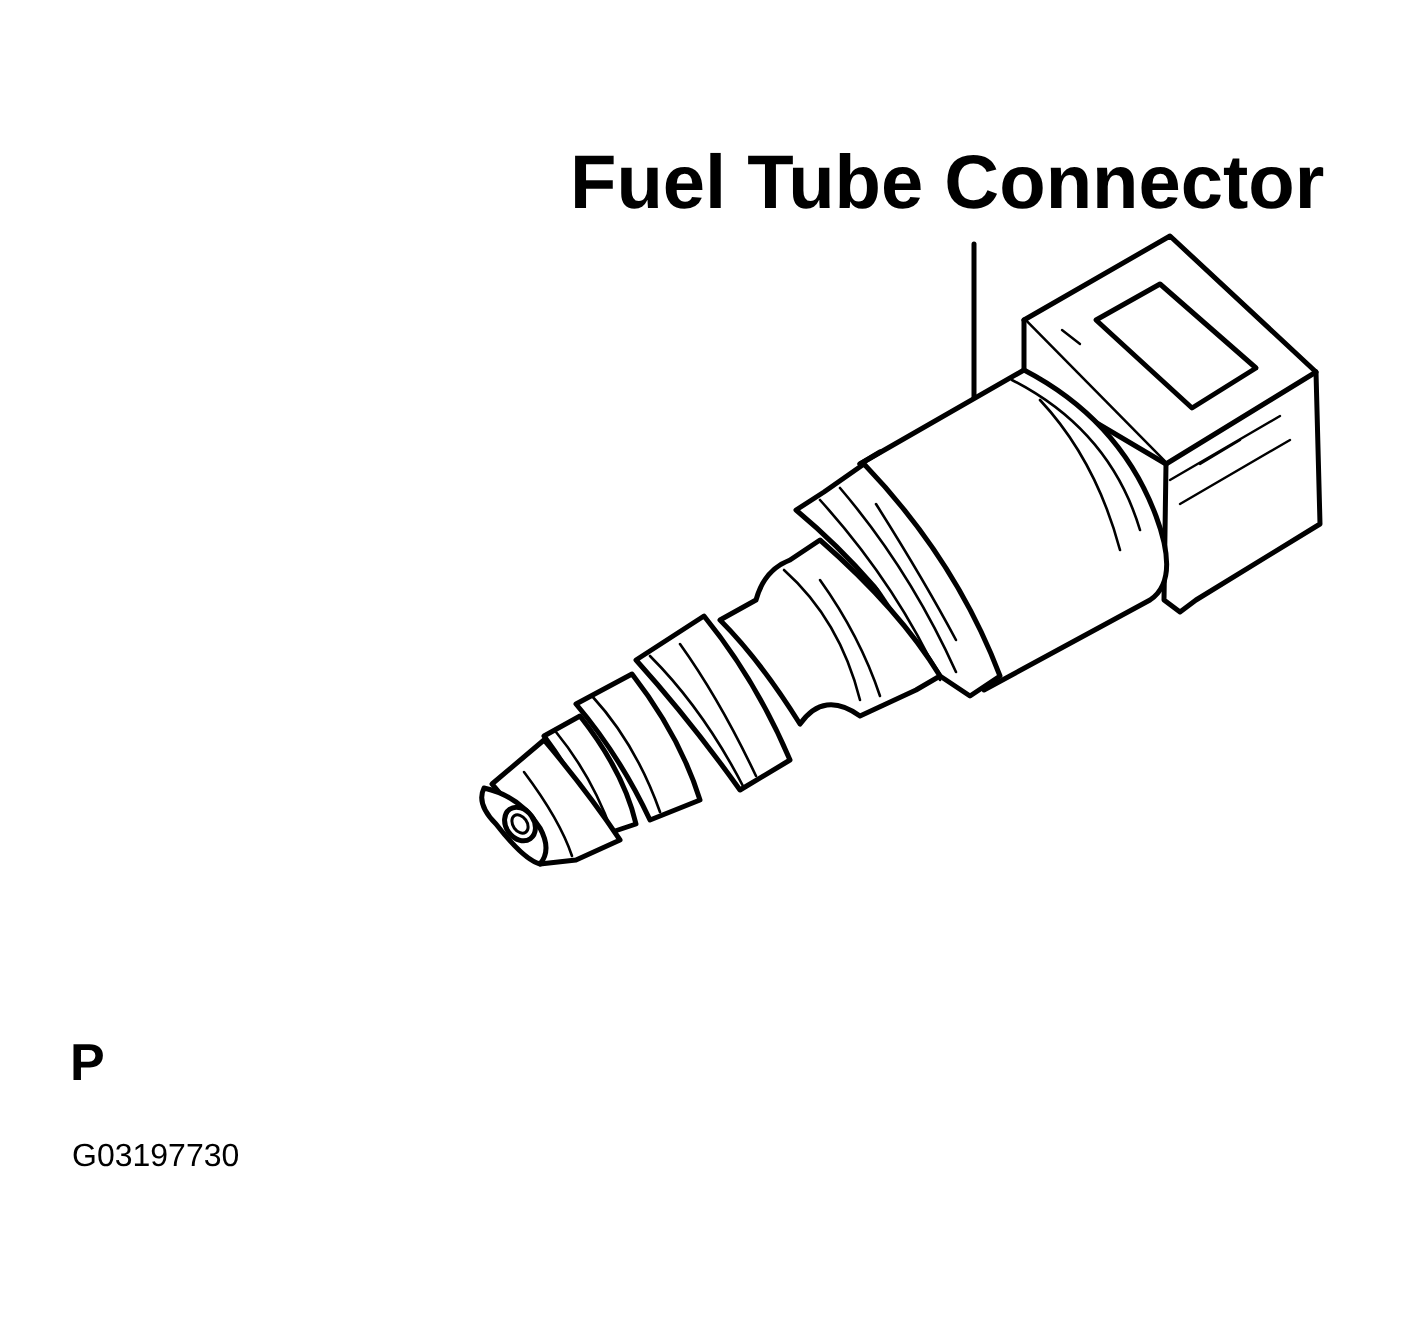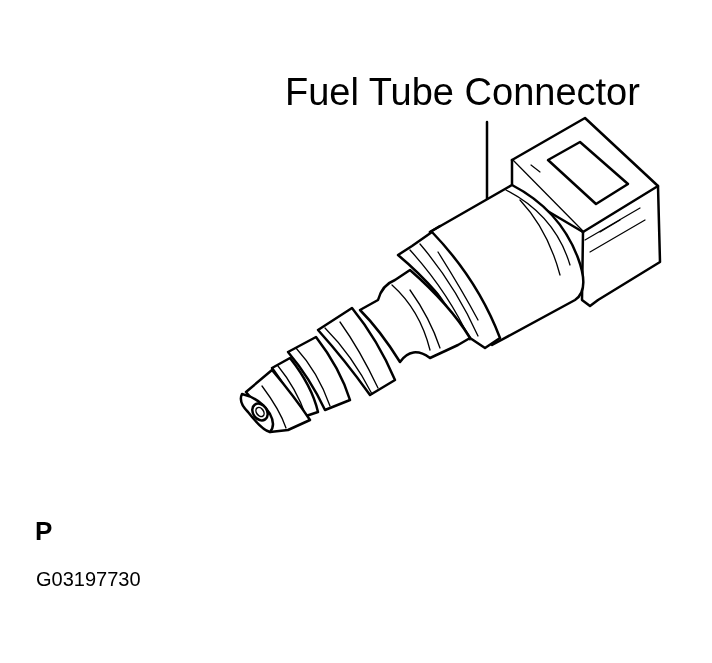--- a/index.html
+++ b/index.html
@@ -1,22 +1,22 @@
 <!DOCTYPE html>
 <html><head>
 <meta charset="utf-8">
 <style>
   html, body { margin: 0; padding: 0; background: #ffffff; }
   body { width: 712px; height: 663px; position: relative; overflow: hidden;
          font-family: "Liberation Sans", "DejaVu Sans", sans-serif; color: #000; }
   .callout { position: absolute; left: 285px; top: 70px; font-size: 38px; line-height: 44px;
-             letter-spacing: 0px; white-space: nowrap; }
+             letter-spacing: 0px; white-space: nowrap; font-weight: bold; }
   .drawing { position: absolute; left: 0; top: 0; }
   .code-letter { position: absolute; left: 35px; top: 516px; font-size: 26px; font-weight: bold; line-height: 30px; }
-  .fig-id { position: absolute; left: 36px; top: 567px; font-size: 20px; line-height: 24px; }
+  .fig-id { position: absolute; left: 36px; top: 567px; font-size: 16px; line-height: 24px; }
 </style>
 </head>
 <body>
 
 <div class="callout">Fuel Tube Connector</div>
 
 <svg class="drawing" width="712" height="663" viewBox="0 0 712 663" fill="none" stroke="#000" stroke-linecap="round" stroke-linejoin="round">
 
   <line x1="487" y1="122" x2="487" y2="228" stroke-width="2.5"></line>
 

